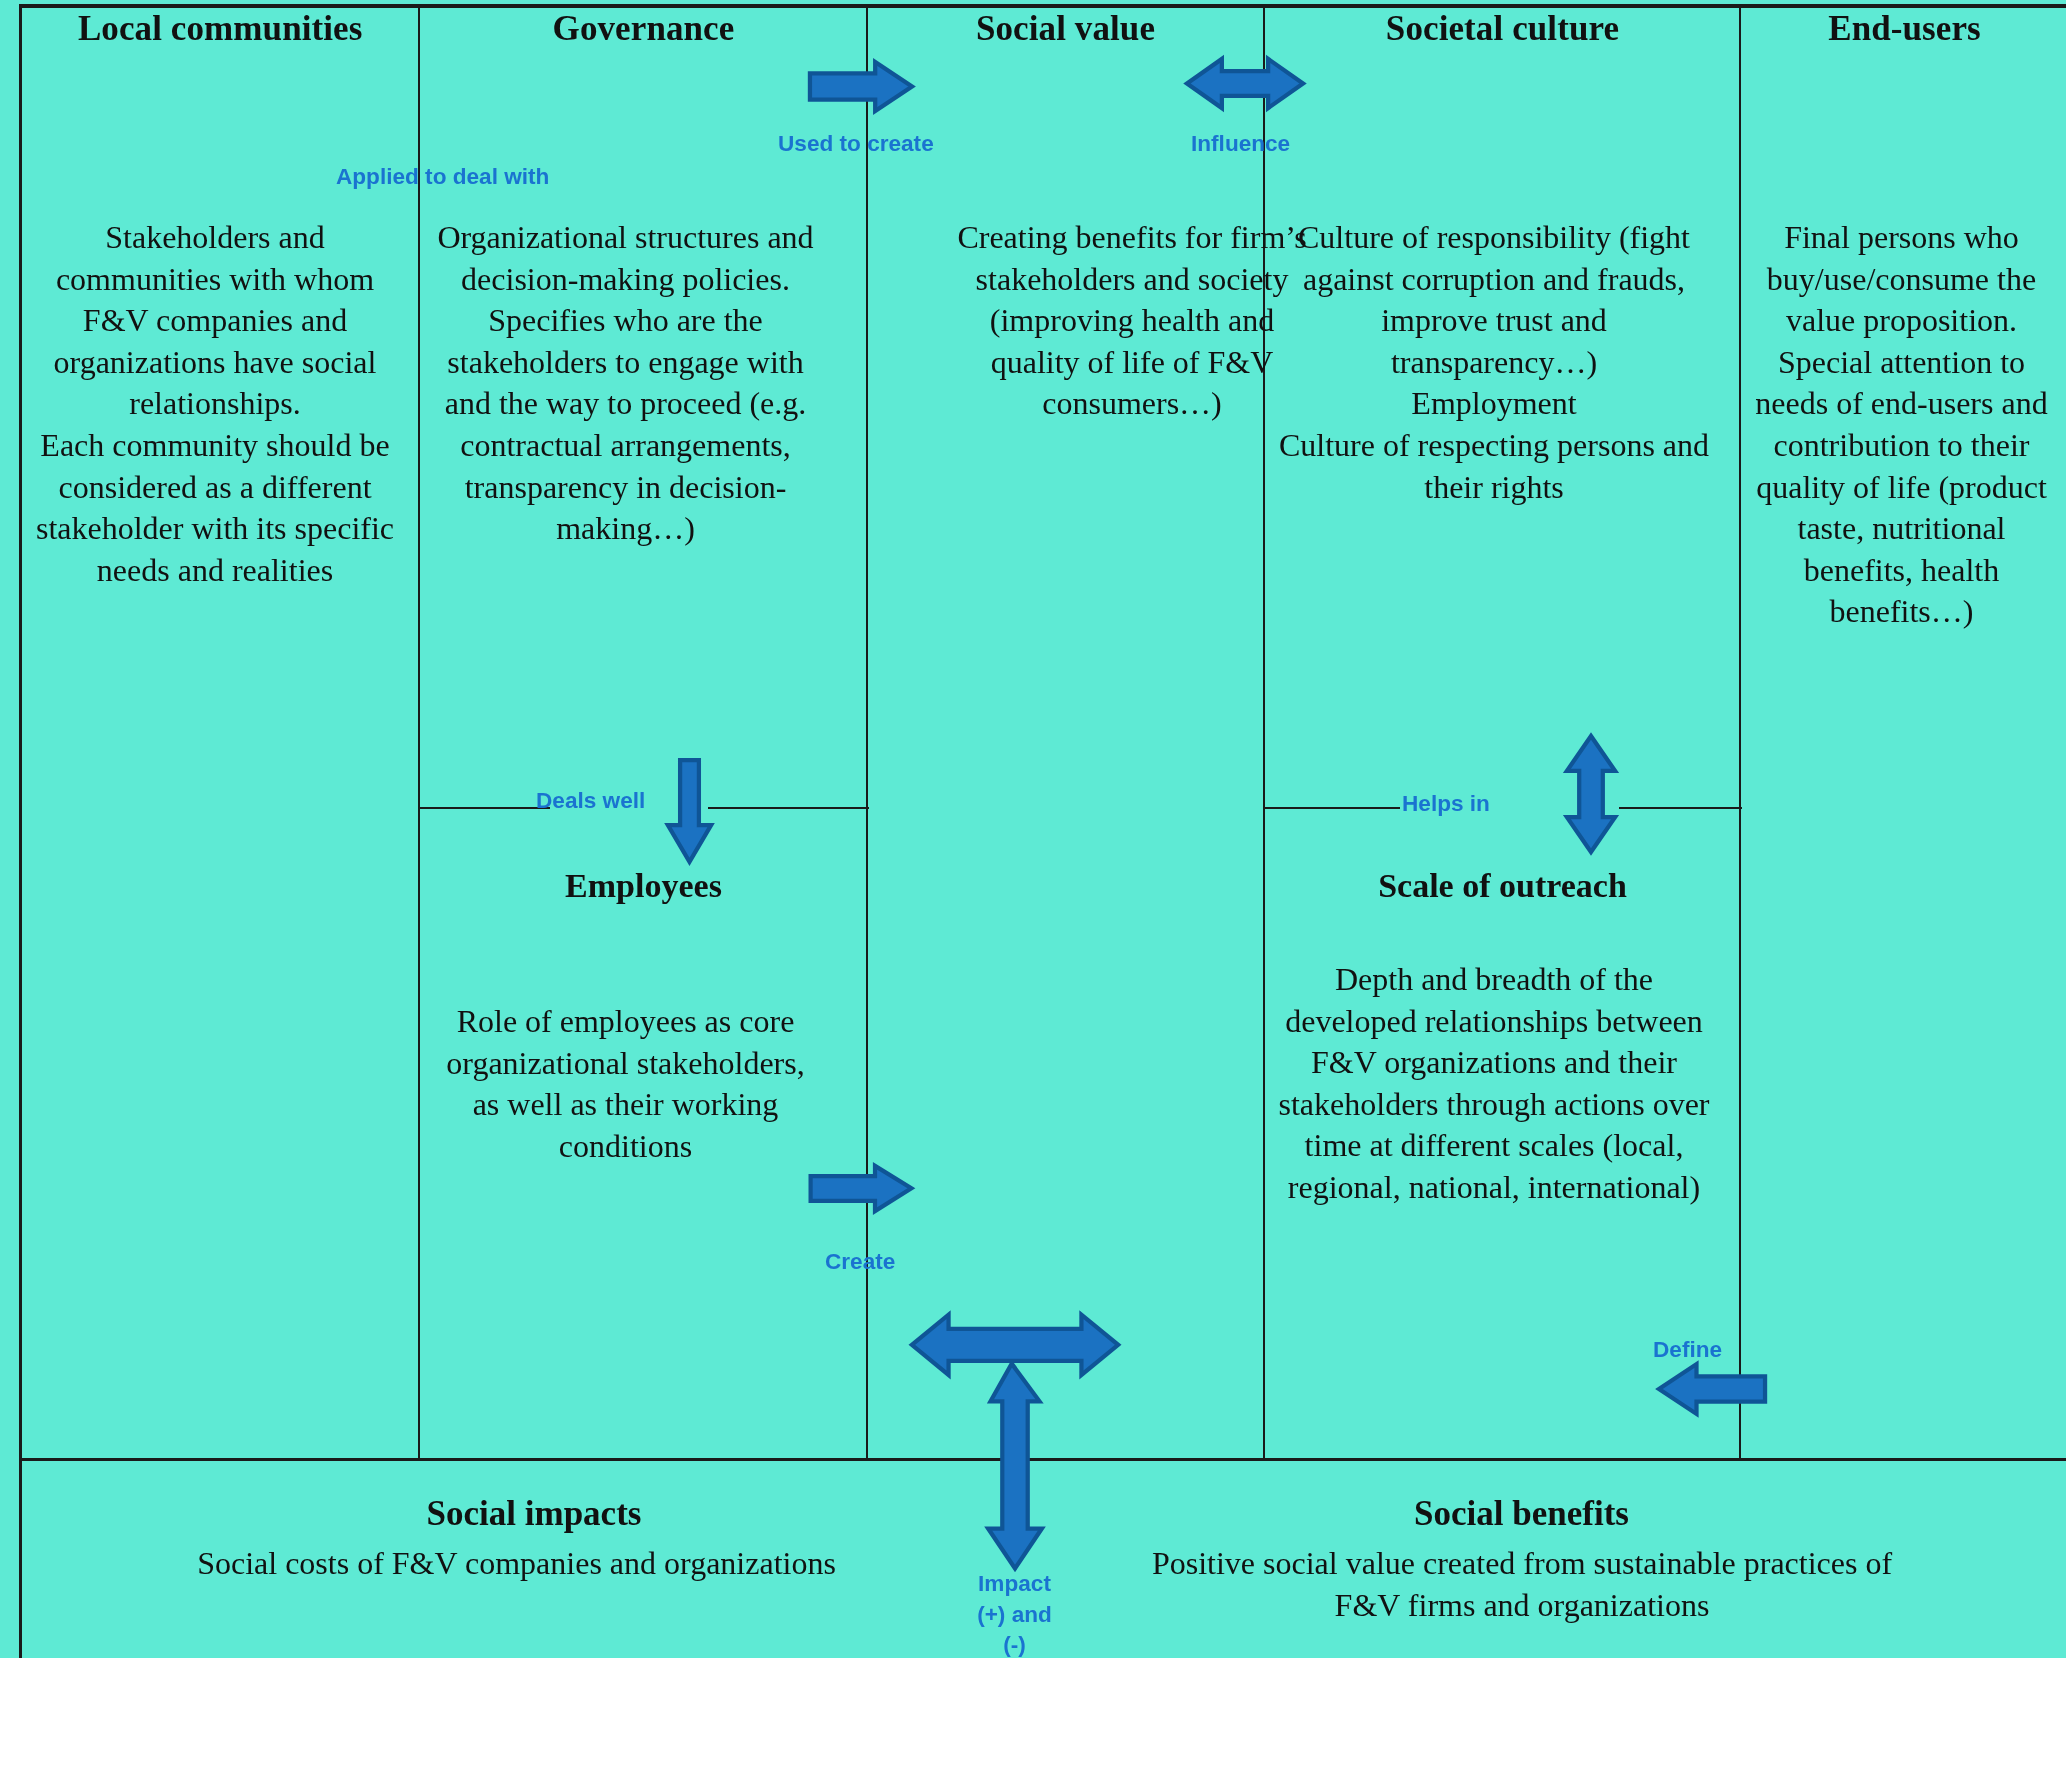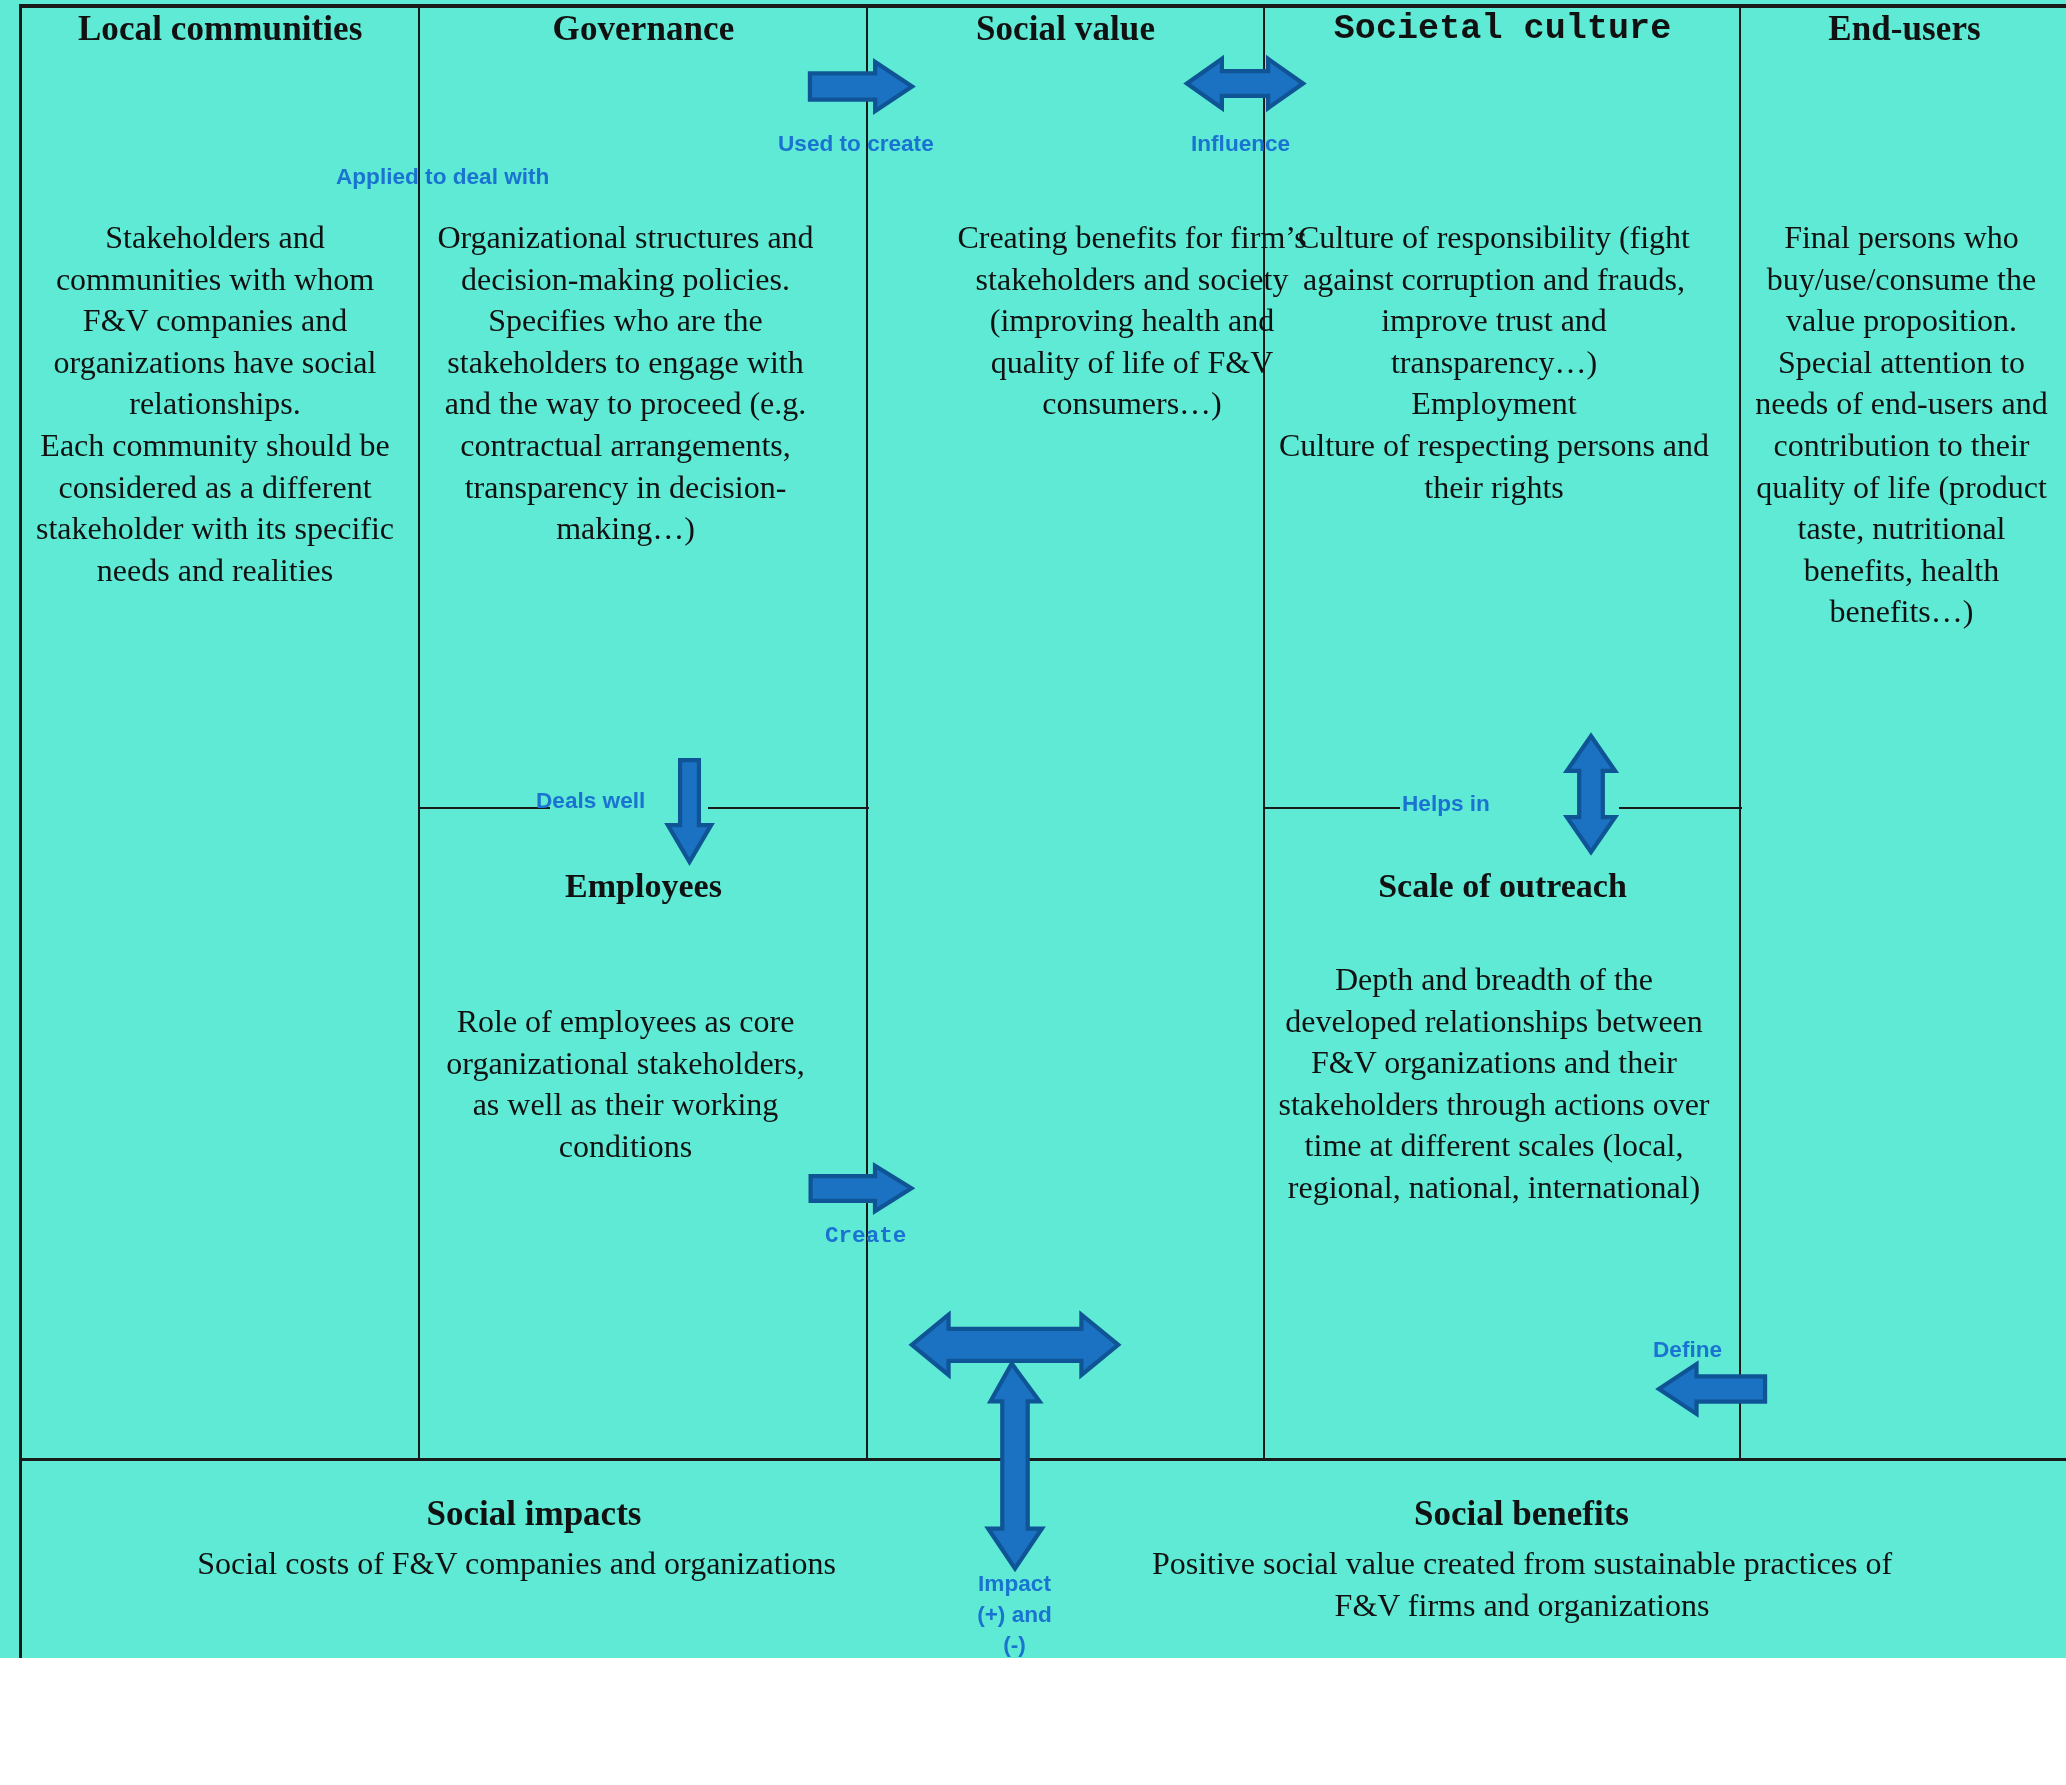--- a/index.html
+++ b/index.html
@@ -95,21 +95,21 @@
   <div class="rule h-thin" style="top:807px;left:418px;width:132px;height:2.4px;"></div>
   <div class="rule h-thin" style="top:807px;left:708px;width:161px;height:2.4px;"></div>
   <div class="rule h-thin" style="top:807px;left:1263px;width:137px;height:2.4px;"></div>
   <div class="rule h-thin" style="top:807px;left:1619px;width:123px;height:2.4px;"></div>
 
   <div class="rule v-thin" style="top:1701px;left:1013px;width:2.4px;height:79px;"></div>
 
   <div class="col-head" style="top:9.4px;left:21.7px;width:397px;">Local communities</div>
   <div class="col-head" style="top:9.4px;left:421px;width:445px;">Governance</div>
   <div class="col-head" style="top:9.4px;left:868px;width:395px;">Social value</div>
-  <div class="col-head" style="top:9.4px;left:1266px;width:473px;font-family:Liberation Mono, monospace;">Societal culture</div>
+  <div class="col-head" style="top:9.4px;left:1266px;width:473px;">Societal culture</div>
   <div class="col-head" style="top:9.4px;left:1742px;width:325px;">End-users</div>
 
   <div class="arrow" style="top:60px;left:809px;width:104px;height:53px;">
     <svg width="104" height="53" viewBox="0 0 220 112">
       <polygon points="2,28 140,28 140,4 218,56 140,108 140,84 2,84" fill="#1b72c2" stroke="#0f5596" stroke-width="9" stroke-linejoin="miter"></polygon>
     </svg>
   </div>
   <div class="blue-lbl" style="top:130px;left:778px;">Used to create</div>
 
   <div class="arrow" style="top:57px;left:1186px;width:118px;height:53px;">
@@ -153,21 +153,21 @@
 
   <div class="col-body" style="top:959px;left:430px;width:391px;margin-top:42px;">Role of employees as core organizational stakeholders, as well as their working conditions</div>
 
   <div class="col-body" style="top:959px;left:1275px;width:438px;">Depth and breadth of the developed relationships between F&amp;V organizations and their stakeholders through actions over time at different scales (local, regional, national, international)</div>
 
   <div class="arrow" style="top:1164px;left:809px;width:104px;height:49px;">
     <svg width="104" height="49" viewBox="0 0 220 105">
       <polygon points="2,26 140,26 140,4 218,52 140,101 140,79 2,79" fill="#1b72c2" stroke="#0f5596" stroke-width="9" stroke-linejoin="miter"></polygon>
     </svg>
   </div>
-  <div class="blue-lbl" style="top:1222px;left:825px;font-family:Liberation Mono, monospace;">Create</div>
+  <div class="blue-lbl" style="top:1248px;left:825px;">Create</div>
 
   <div class="blue-lbl" style="top:1336px;left:1653px;">Define</div>
   <div class="arrow" style="top:1363px;left:1658px;width:108px;height:52px;">
     <svg width="108" height="52" viewBox="0 0 230 110">
       <polygon points="2,55 82,2 82,28 228,28 228,82 82,82 82,108" fill="#1b72c2" stroke="#0f5596" stroke-width="9" stroke-linejoin="miter"></polygon>
     </svg>
   </div>
 
   <div class="arrow" style="top:1307px;left:909px;width:212px;height:264px;">
     <svg width="212" height="264" viewBox="0 0 450 560">

